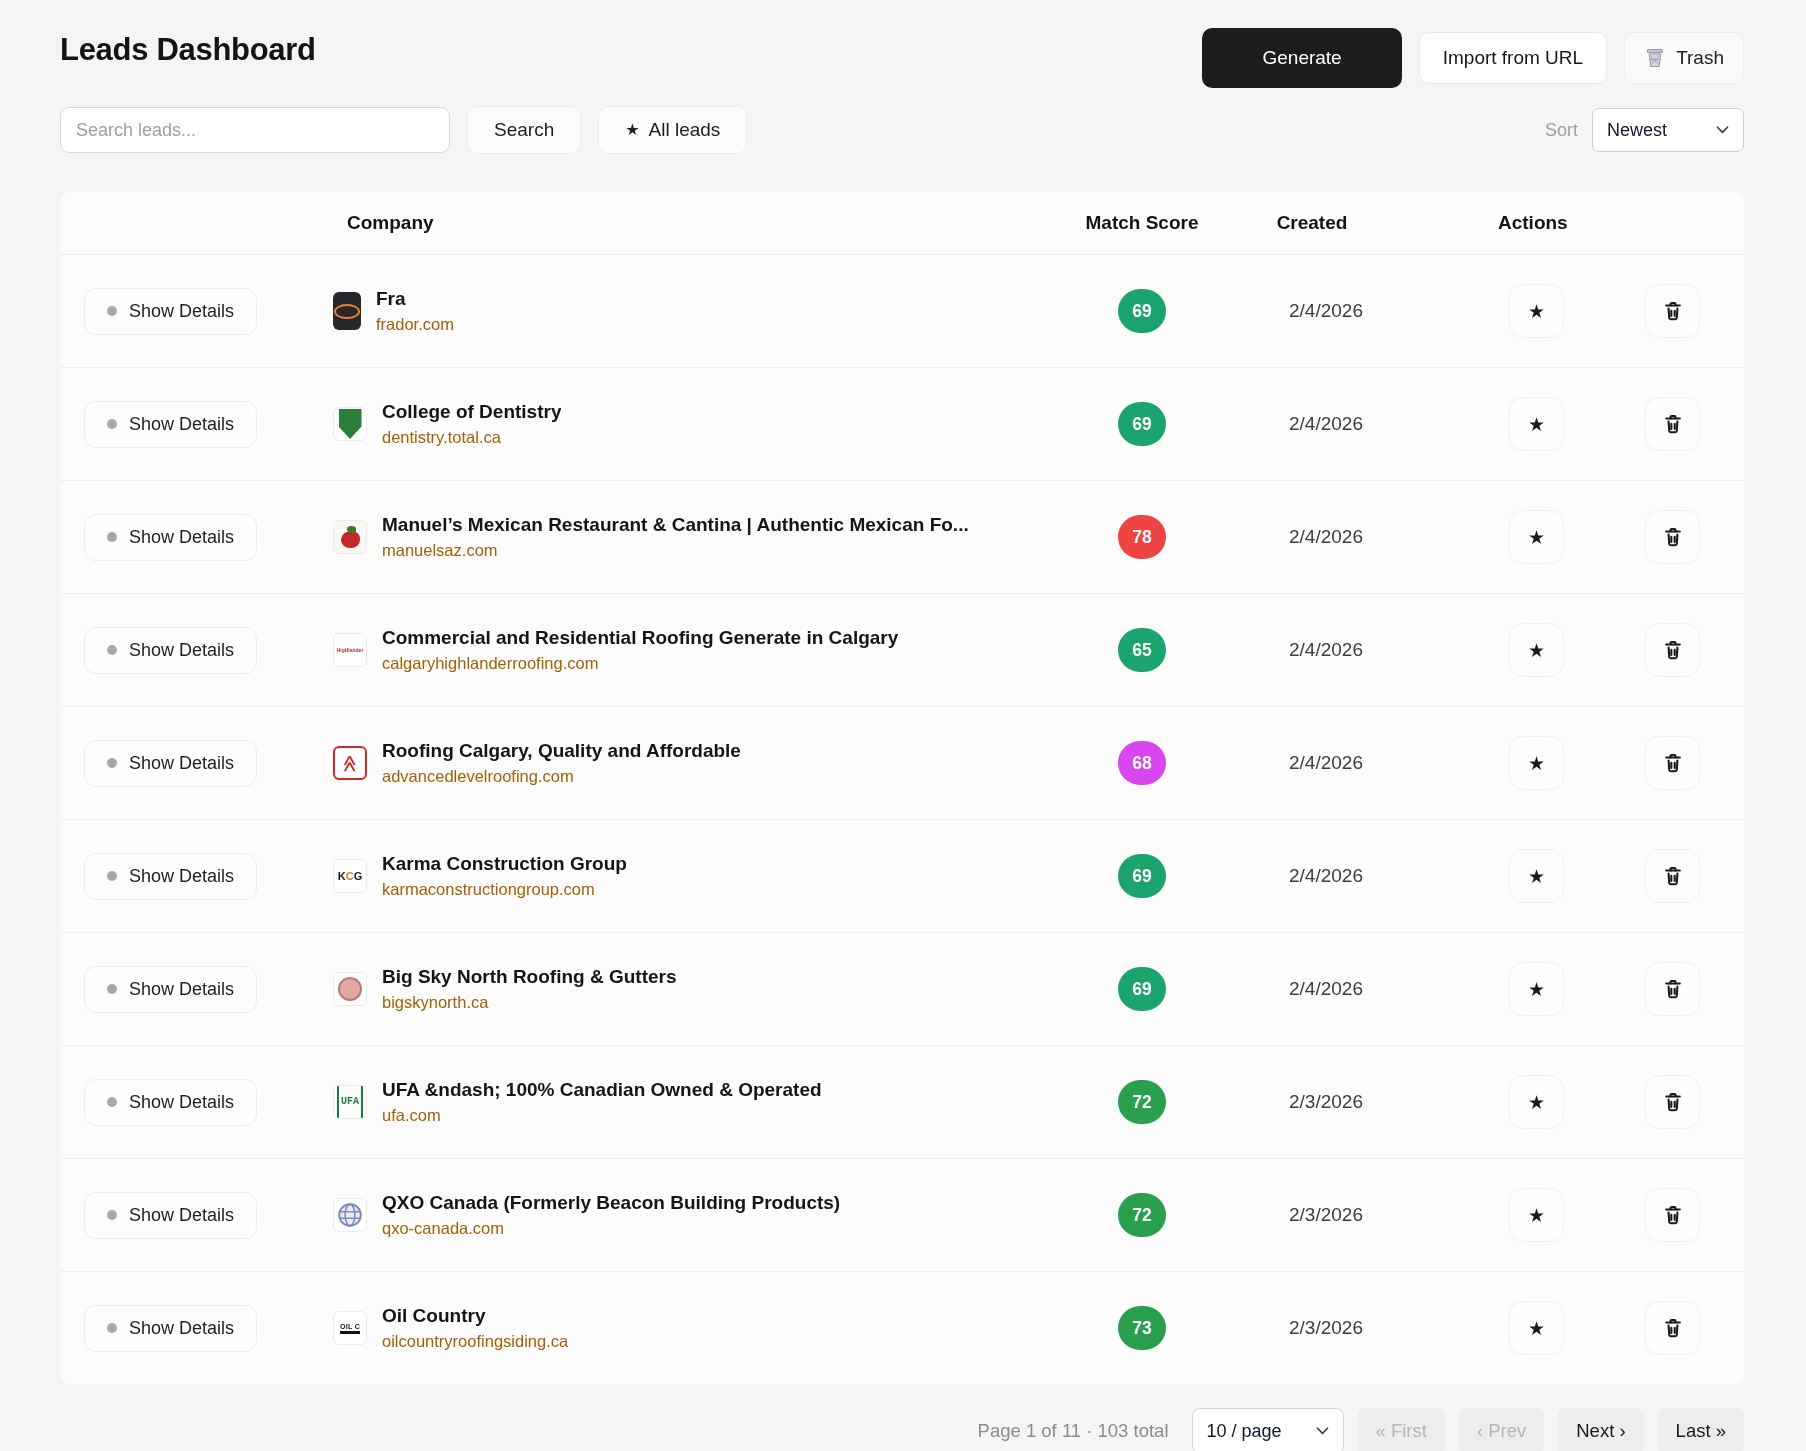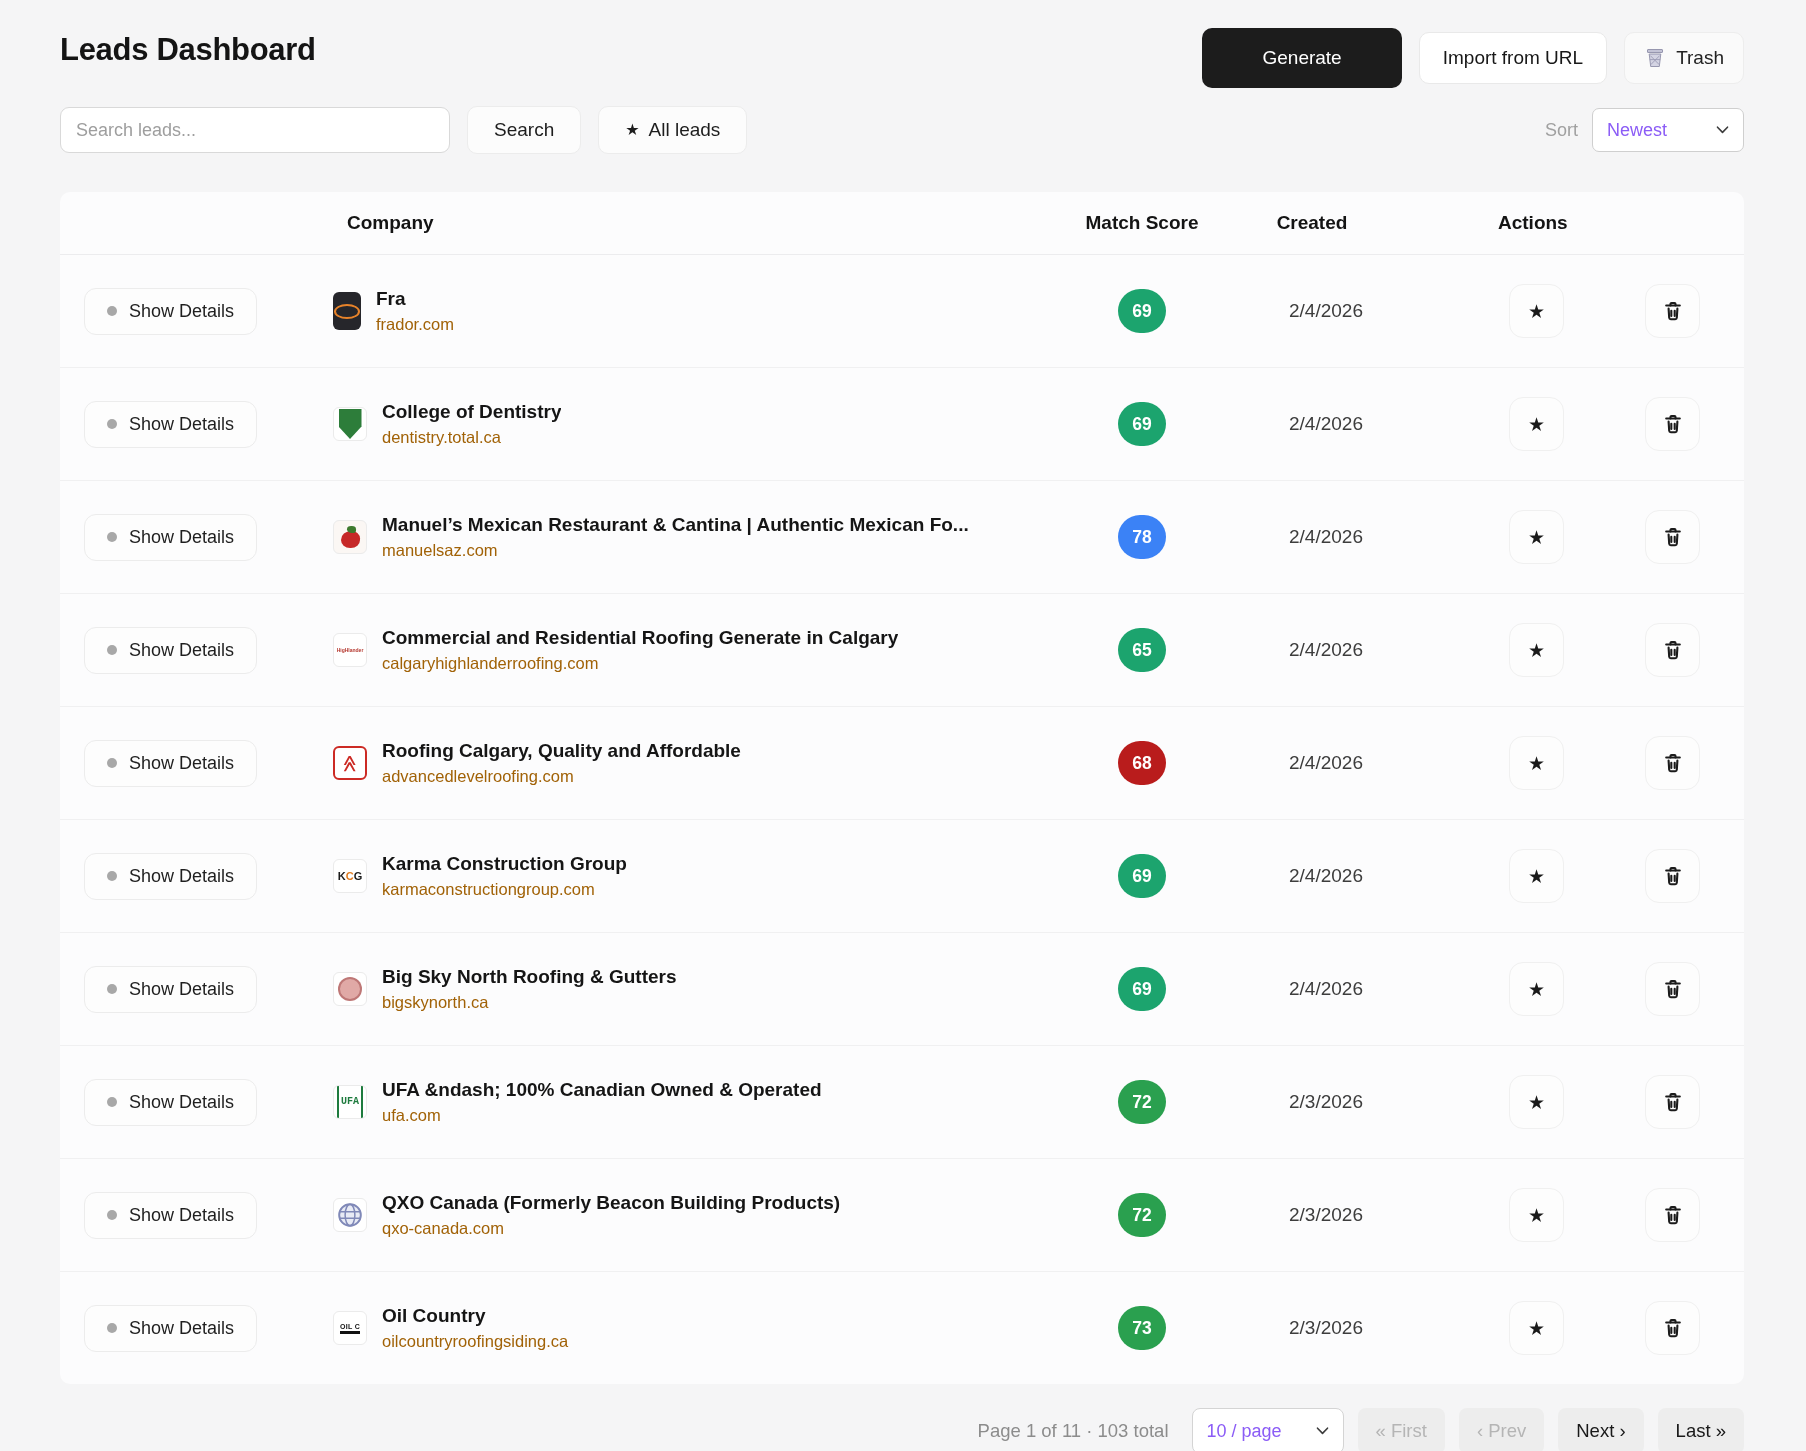--- a/index.html
+++ b/index.html
@@ -20,21 +20,21 @@
   
   .toolbar{margin:18px 62px 0 60px;display:flex;align-items:center;}
   .search-input{width:358px;height:44px;background:#fff;border:1px solid #d9d9d9;border-radius:9px;padding:0 15px;font-size:18px;color:#1a1a1a;font-family:Liberation Sans, sans-serif;}
   .search-input::placeholder{color:#9e9e9e;}
   .btn-light{background:#fcfcfc;border:1px solid #ececec;border-radius:10px;height:48px;padding:0 26px;font-size:19px;color:#1d1d1d;display:flex;align-items:center;gap:9px;}
   .btn-search{margin-left:17px;}
   .btn-allleads{margin-left:17px;}
   .star-glyph{font-size:16px;line-height:1;}
   .toolbar-spacer{flex:1;}
   .sort-label{color:#a0a0a0;font-size:18px;margin-right:14px;}
-  .select{background:#fff;border:1px solid #cfcfcf;border-radius:7px;height:44px;display:flex;align-items:center;justify-content:space-between;padding:0 14px;font-size:18px;color:#8b5cf6;cursor:pointer;box-sizing:border-box;}
+  .select{background:#fff;border:1px solid #cfcfcf;border-radius:7px;height:44px;display:flex;align-items:center;justify-content:space-between;padding:0 14px;font-size:18px;color:#0f172a;cursor:pointer;box-sizing:border-box;}
   .select-sort{width:152px;}
   
   .card{margin:38px 62px 0 60px;background:#fcfcfd;border-radius:10px;}
   .thead{display:grid;grid-template-columns:273px 1fr 160px 208px 314px;height:62px;align-items:center;border-bottom:1px solid #ececee;}
   .th{font-size:19px;font-weight:700;color:#141414;}
   .th-company{grid-column:2;padding-left:14px;}
   .th-score{text-align:center;}
   .th-created{text-align:center;transform:translateX(-14px);}
   .th-actions{padding-left:68px;}
   .row{display:grid;grid-template-columns:273px 1fr 160px 208px 314px;height:112px;align-items:center;border-bottom:1px solid #f0f0f1;}
@@ -204,21 +204,21 @@
             <span class="favicon bordered" style="background: rgb(251, 247, 244);">
               <span class="fav-chili" style="background: rgb(198, 40, 40);"></span>
               <span class="fav-leaf"></span>
             </span>
             <div class="cotext">
               <div class="cname">Manuel’s Mexican Restaurant &amp; Cantina | Authentic Mexican Fo...</div>
               <div class="cdomain">manuelsaz.com</div>
             </div>
           </div>
           <div class="c-score">
-            <span class="badge" style="background: #3b82f6;">78</span>
+            <span class="badge" style="background: #ef4444;">78</span>
           </div>
           <div class="c-date">2/4/2026</div>
           <div class="c-actions">
             <button class="btn btn-icon">
               <span>★</span>
             </button>
             <button class="btn btn-icon">
               <span style="display: flex;">
                 <svg width="18" height="20" viewBox="0 0 18 20" fill="none" stroke="#1b1b1b" stroke-width="2.1" stroke-linecap="round" stroke-linejoin="round">
                   <path d="M2.2 4.5h13.6"></path>
@@ -276,21 +276,21 @@
           <div class="c-company">
             <span class="favicon bordered" style="background: rgb(255, 255, 255); border: 2px solid rgb(204, 42, 36);">
               <span class="fav-arrow" style="color: rgb(204, 42, 36);">≫</span>
             </span>
             <div class="cotext">
               <div class="cname">Roofing Calgary, Quality and Affordable</div>
               <div class="cdomain">advancedlevelroofing.com</div>
             </div>
           </div>
           <div class="c-score">
-            <span class="badge" style="background: #b91c1c;">68</span>
+            <span class="badge" style="background: #d946ef;">68</span>
           </div>
           <div class="c-date">2/4/2026</div>
           <div class="c-actions">
             <button class="btn btn-icon">
               <span>★</span>
             </button>
             <button class="btn btn-icon">
               <span style="display: flex;">
                 <svg width="18" height="20" viewBox="0 0 18 20" fill="none" stroke="#1b1b1b" stroke-width="2.1" stroke-linecap="round" stroke-linejoin="round">
                   <path d="M2.2 4.5h13.6"></path>

